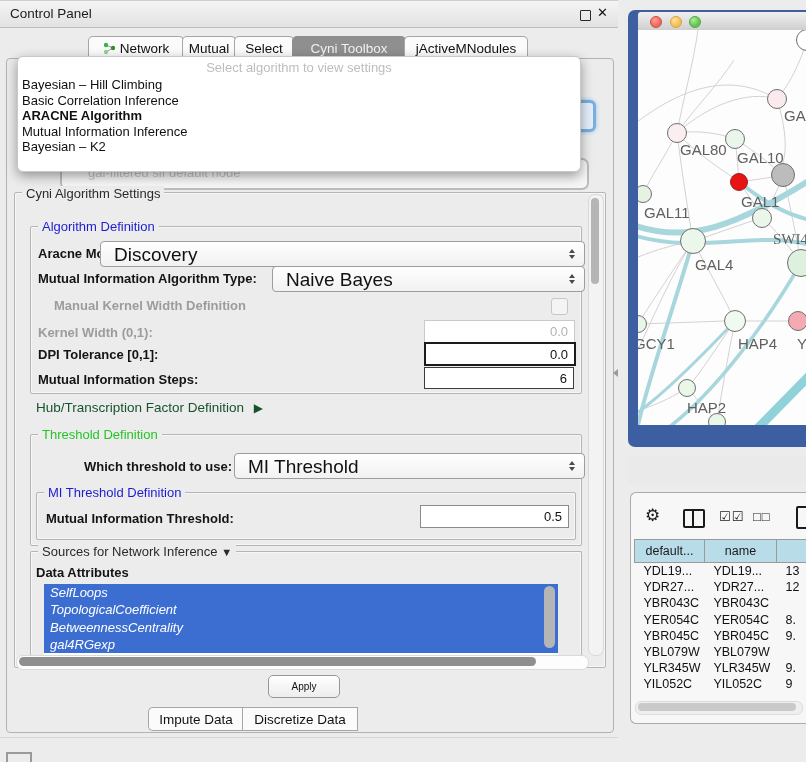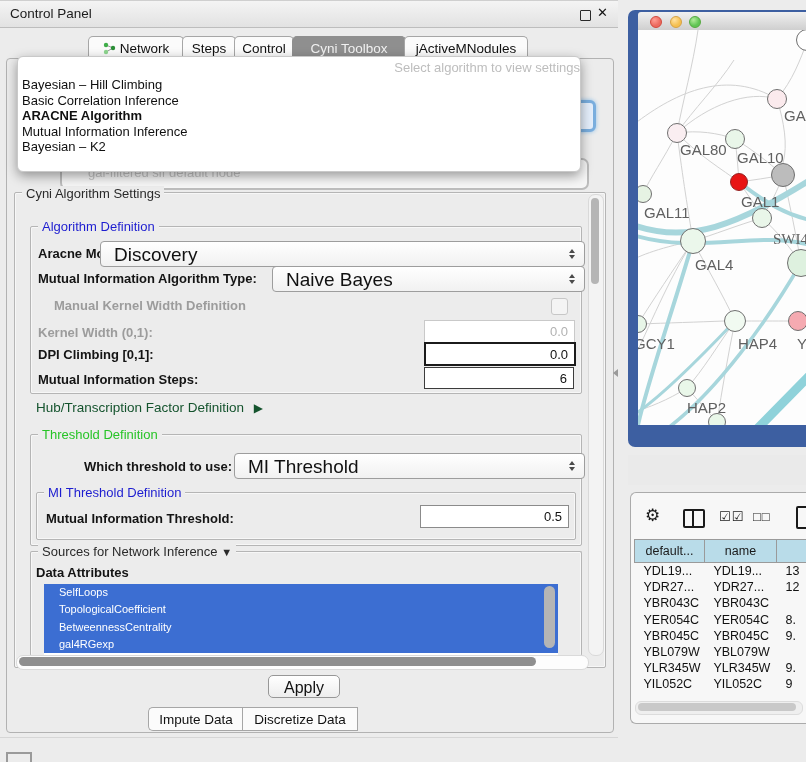--- a/index.html
+++ b/index.html
@@ -25,21 +25,21 @@
 
   #cp-body{left:6px;top:58px;width:606px;height:673px;border:1px solid #b2b2b2;border-radius:4px;background:#ececec;}
 
   
   #ghost-combo{left:60px;top:158px;width:525px;height:28px;border:2px solid #bcbcbc;border-radius:7px;background:#f6f6f6;}
   #ghost-combo span{position:absolute;left:26px;top:5px;font-size:13px;color:#c4c4c4;}
   #focus-frag{left:572px;top:100px;width:18px;height:26px;border:3px solid #7aaede;border-radius:6px;background:#e4eefb;box-shadow:0 0 4px #8fc0ea;}
 
   
   #algo-dropdown{left:17px;top:56px;width:562px;height:114px;background:#ffffff;border:1px solid #c9c9c9;border-radius:6px;box-shadow:0 4px 12px rgba(0,0,0,.38);z-index:40;overflow:hidden;}
-  #dd-placeholder{text-align:right;font-size:13px;color:#bdbdbd;padding-top:3px;height:17px;}
+  #dd-placeholder{text-align:center;font-size:13px;color:#bdbdbd;padding-top:3px;height:17px;}
   .dd-item{font-size:13px;line-height:15.6px;padding-left:4px;color:#101010;white-space:nowrap;}
   .dd-item.bold{font-weight:bold;}
 
   
   .group{border:1px solid #b5b5b5;border-radius:2px;box-shadow:inset 0 0 0 1px rgba(255,255,255,.6);}
   .group-label{position:absolute;background:#ececec;padding:0 4px;font-size:13px;white-space:nowrap;}
   .blue{color:#1d1dd0;} .green{color:#27c427;} .plain{color:#2a2a2a;}
   .flabel{position:absolute;font-size:13px;font-weight:bold;color:#141414;white-space:nowrap;}
   .flabel.disabled{color:#9c9c9c;}
 
@@ -57,24 +57,24 @@
   #manual-checkbox{left:551px;top:298px;width:15px;height:15px;border:1.5px solid #c7c7c7;border-radius:3px;background:#f4f4f4;}
 
   
   .scroll-track-v{background:#f3f3f3;border:1px solid #d9d9d9;border-radius:7px;}
   .scroll-thumb{background:#b5b5b5;border-radius:6px;}
   #settings-hscroll{left:16px;top:655px;width:571px;height:13px;background:#fdfdfd;border:1px solid #dadada;border-radius:7px;}
   #settings-hthumb{left:2px;top:1px;width:517px;height:9px;background:#8f8f8f;border-radius:5px;}
 
   
   #attr-list{left:44px;top:584px;width:514px;height:71px;background:#fff;overflow:hidden;}
-  .attr-item{height:17.3px;background:#3c6ed2;color:#fff;font-size:11px;line-height:17.3px;padding-left:15px;}
+  .attr-item{height:17.3px;background:#3c6ed2;color:#fff;font-size:13px;line-height:17.3px;padding-left:6px;font-style:italic;}
   #attr-vthumb{left:544px;top:586px;width:11px;height:62px;}
 
-  #apply-btn{left:268px;top:675px;width:70px;height:21px;background:linear-gradient(#ffffff,#ededed);border:1px solid #979797;border-radius:5px;font-size:16px;display:flex;align-items:flex-end;justify-content:center;color:#111;}
+  #apply-btn{left:268px;top:675px;width:70px;height:21px;background:linear-gradient(#ffffff,#ededed);border:1px solid #979797;border-radius:5px;font-size:10px;display:flex;align-items:center;justify-content:center;color:#111;}
 
   
   .btab{top:707px;height:22px;background:#fbfbfb;border:1px solid #a6a6a6;font-size:13.5px;display:flex;align-items:center;justify-content:center;color:#111;}
   #btab-impute{left:148px;width:94px;border-radius:5px 0 0 5px;border-right:none;}
   #btab-discretize{left:242px;width:114px;}
   #btab-infer{left:356px;width:110px;background:#8f8f8f;border-color:#8f8f8f;color:#f2f2f2;border-radius:0 5px 5px 0;}
 
   #cp-bottom-line{left:0;top:737px;width:618px;height:1px;background:#d6d6d6;}
   #mini-box{left:6px;top:752px;width:22px;height:14px;border:2px solid #9a9a9a;background:#ececec;}
   #splitter-arrow{left:613px;top:369px;width:0;height:0;border-top:4px solid transparent;border-bottom:4px solid transparent;border-right:5px solid #9a9a9a;}
@@ -124,24 +124,24 @@
     <svg width="13" height="13" viewBox="0 0 13 13">
         <line x1="3" y1="3" x2="10" y2="6" stroke="#9a9a9a" stroke-width="1"></line>
         <line x1="3" y1="10" x2="10" y2="6" stroke="#9a9a9a" stroke-width="1"></line>
         <circle cx="3" cy="3" r="2.2" fill="#3fae49"></circle>
         <circle cx="3" cy="10" r="2.2" fill="#8ed68f"></circle>
         <circle cx="10" cy="6" r="2.2" fill="#2c8f38"></circle>
       </svg>
     <span>Network</span>
   </div>
   <div class="abs tab" id="tab-style">
-      <span>Steps</span>
+      <span>Mutual</span>
     </div>
   <div class="abs tab" id="tab-select">
-      <span>Control</span>
+      <span>Select</span>
     </div>
   <div class="abs tab selected" id="tab-cyni">
       <span>Cyni Toolbox</span>
     </div>
   <div class="abs tab" id="tab-jactive">
       <span>jActiveMNodules</span>
     </div>
 
   <div class="abs" id="cp-body"></div>
 
@@ -190,21 +190,21 @@
   </div>
 
   <div class="abs flabel disabled" style="left:54px;top:298px;">Manual Kernel Width Definition</div>
   <div class="abs" id="manual-checkbox"></div>
 
   <div class="abs flabel disabled" style="left:38px;top:325px;">Kernel Width (0,1):</div>
   <div class="field" id="kernel-field" style="left:424px;top:320px;width:143px;height:21px;">
       <span>0.0</span>
     </div>
 
-  <div class="abs flabel" style="left:38px;top:347px;">DPI Climbing [0,1]:</div>
+  <div class="abs flabel" style="left:38px;top:347px;">DPI Tolerance [0,1]:</div>
   <div class="field" id="dpi-field" style="left:424px;top:342px;width:142px;height:20px;">
       <span>0.0</span>
     </div>
 
   <div class="abs flabel" style="left:38px;top:372px;">Mutual Information Steps:</div>
   <div class="field" id="steps-field" style="left:424px;top:367px;width:142px;height:20px;">
       <span>6</span>
     </div>
 
   <div class="abs" style="left:36px;top:400px;font-size:13.5px;color:#14532d;">

